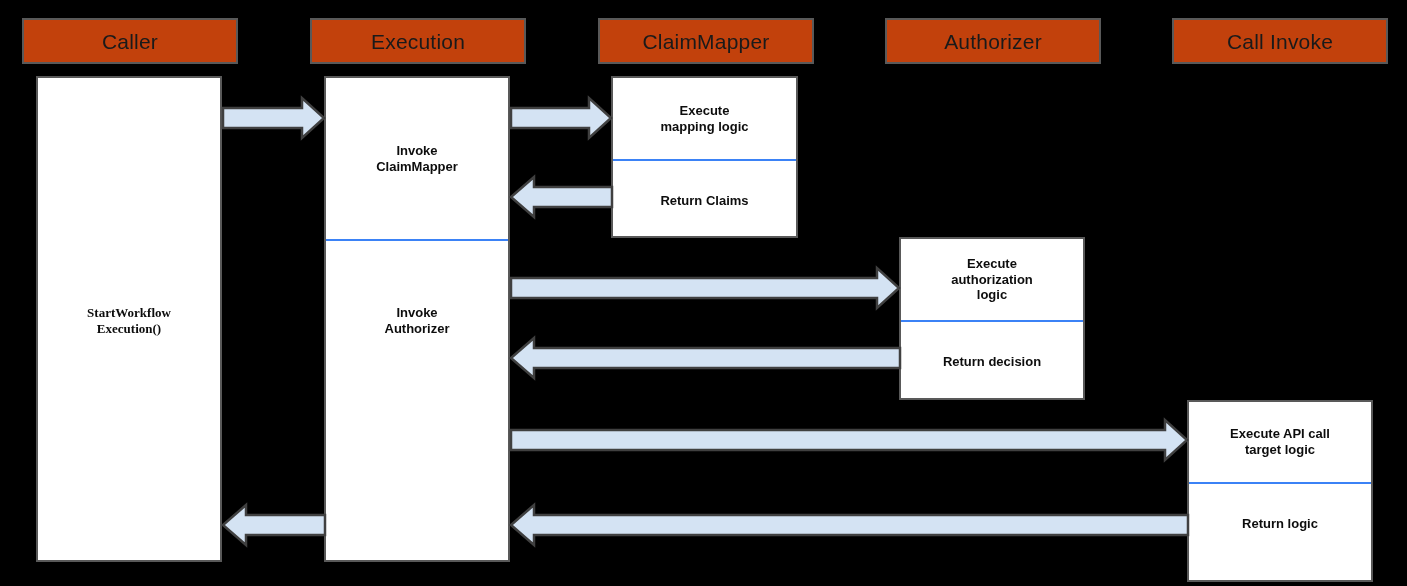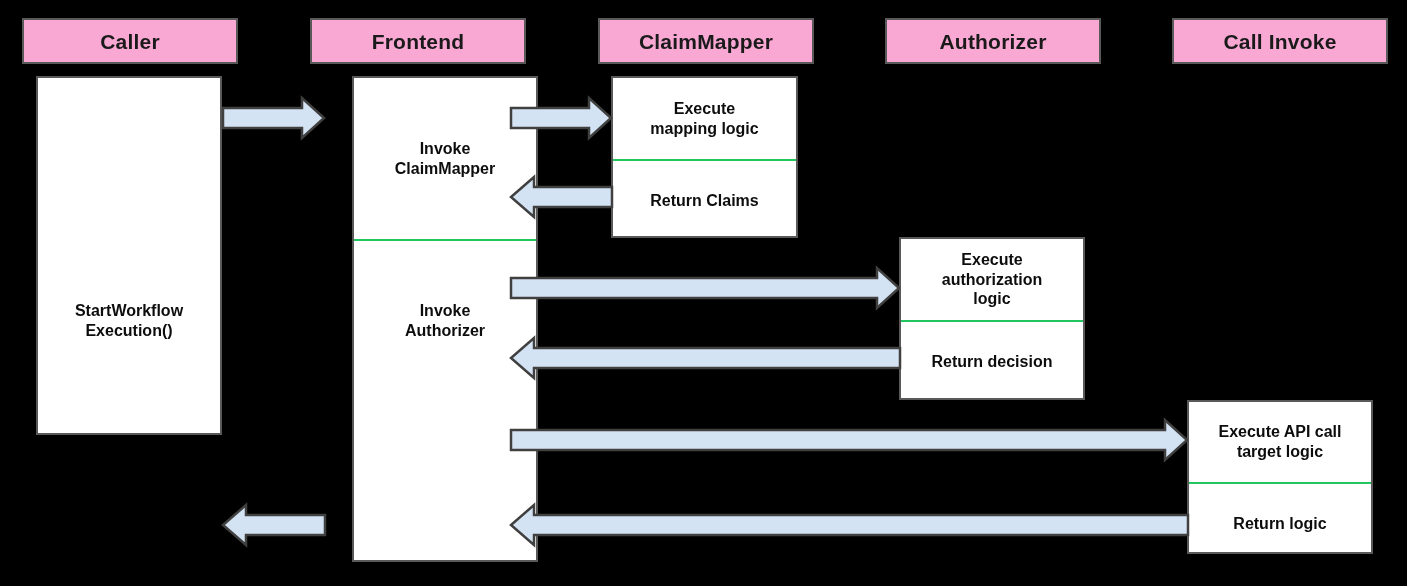--- a/index.html
+++ b/index.html
@@ -15,28 +15,28 @@
     width: 1407px;
     height: 586px;
     background: #000000;
     overflow: hidden;
   }
 
   
   .lifeline-header {
     position: absolute;
     box-sizing: border-box;
-    background: #f9a8d4;
+    background: #c2410c;
     border: 2px solid #595959;
     display: flex;
     align-items: center;
     justify-content: center;
     color: #1a1a1a;
     font-size: 21px;
-    font-weight: 700;
+    font-weight: 400;
     letter-spacing: 0.2px;
     line-height: 1;
   }
 
   
   .activation {
     position: absolute;
     box-sizing: border-box;
     background: #ffffff;
     border: 2px solid #595959;
@@ -44,79 +44,79 @@
   .segment {
     position: absolute;
     box-sizing: border-box;
     left: 0;
     right: 0;
     display: flex;
     align-items: center;
     justify-content: center;
     text-align: center;
     color: #0d0d0d;
-    font-size: 16px;
+    font-size: 13px;
     font-weight: bold;
     line-height: 1.22;
     padding: 0 6px;
   }
   .segment.divider-top {
-    border-top: 2px solid #22c55e;
+    border-top: 2px solid #3b82f6;
   }
 
   
   .arrow {
     position: absolute;
   }
   .arrow svg {
     display: block;
     overflow: visible;
   }
 </style>
 </head>
 <body>
 
 <div id="canvas">
 
   <div class="lifeline-header" style="left:22px; top:18px; width:216px; height:46px;">
     <span>Caller</span>
   </div>
   <div class="lifeline-header" style="left:310px; top:18px; width:216px; height:46px;">
-    <span>Frontend</span>
+    <span>Execution</span>
   </div>
   <div class="lifeline-header" style="left:598px; top:18px; width:216px; height:46px;">
     <span>ClaimMapper</span>
   </div>
   <div class="lifeline-header" style="left:885px; top:18px; width:216px; height:46px;">
     <span>Authorizer</span>
   </div>
   <div class="lifeline-header" style="left:1172px; top:18px; width:216px; height:46px;">
     <span>Call Invoke</span>
   </div>
 
-  <div class="activation" style="left:36px; top:76px; width:186px; height:359px;">
+  <div class="activation" style="left:36px; top:76px; width:186px; height:486px;font-family:Liberation Serif, serif;">
     <div class="segment" style="top:0; height:486px;">StartWorkflow<br>Execution()</div>
   </div>
 
-  <div class="activation" style="left:324px; top:76px; width:186px; height:486px;margin-left:28px;">
+  <div class="activation" style="left:324px; top:76px; width:186px; height:486px;">
     <div class="segment" style="top:0; height:161px;">Invoke<br>ClaimMapper</div>
     <div class="segment divider-top" style="top:161px; height:162px;">Invoke<br>Authorizer</div>
   </div>
 
   <div class="activation" style="left:611px; top:76px; width:187px; height:162px;">
     <div class="segment" style="top:0; height:81px;">Execute<br>mapping logic</div>
     <div class="segment divider-top" style="top:81px; height:81px;">Return Claims</div>
   </div>
 
   <div class="activation" style="left:899px; top:237px; width:186px; height:163px;">
     <div class="segment" style="top:0; height:81px;">Execute<br>authorization<br>logic</div>
     <div class="segment divider-top" style="top:81px; height:82px;">Return decision</div>
   </div>
 
-  <div class="activation" style="left:1187px; top:400px; width:186px; height:154px;padding-left:40px;">
+  <div class="activation" style="left:1187px; top:400px; width:186px; height:182px;padding-left:40px;">
     <div class="segment" style="top:0; height:80px;">Execute API call<br>target logic</div>
     <div class="segment divider-top" style="top:80px; height:82px;">Return logic</div>
   </div>
 
   <div class="arrow" style="left:222px; top:96px; width:104px; height:44px;">
     <svg width="104" height="44" viewBox="0 0 104 44">
       <polygon points="1,12 80,12 80,2 102,22 80,42 80,32 1,32" fill="#d4e3f3" stroke="#404040" stroke-width="2.5" stroke-linejoin="miter"></polygon>
     </svg>
   </div>
 

